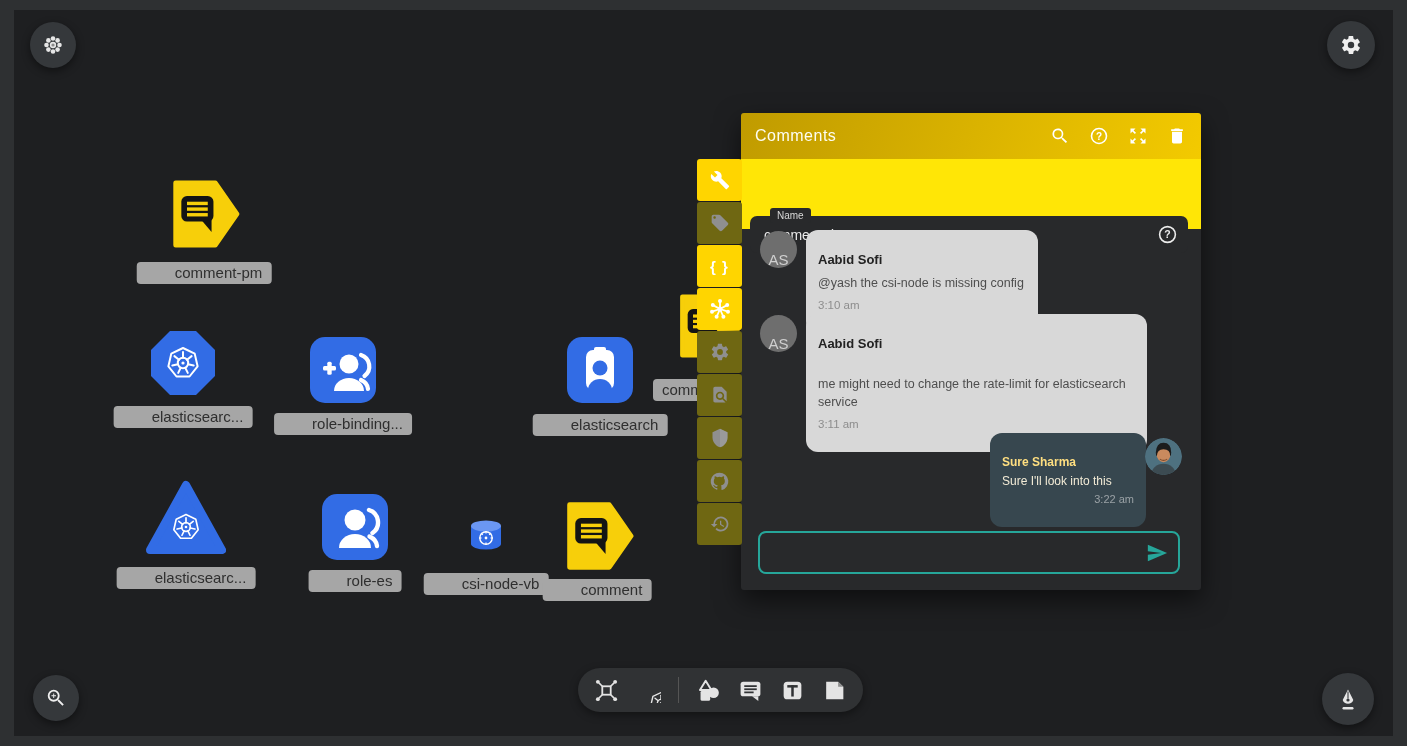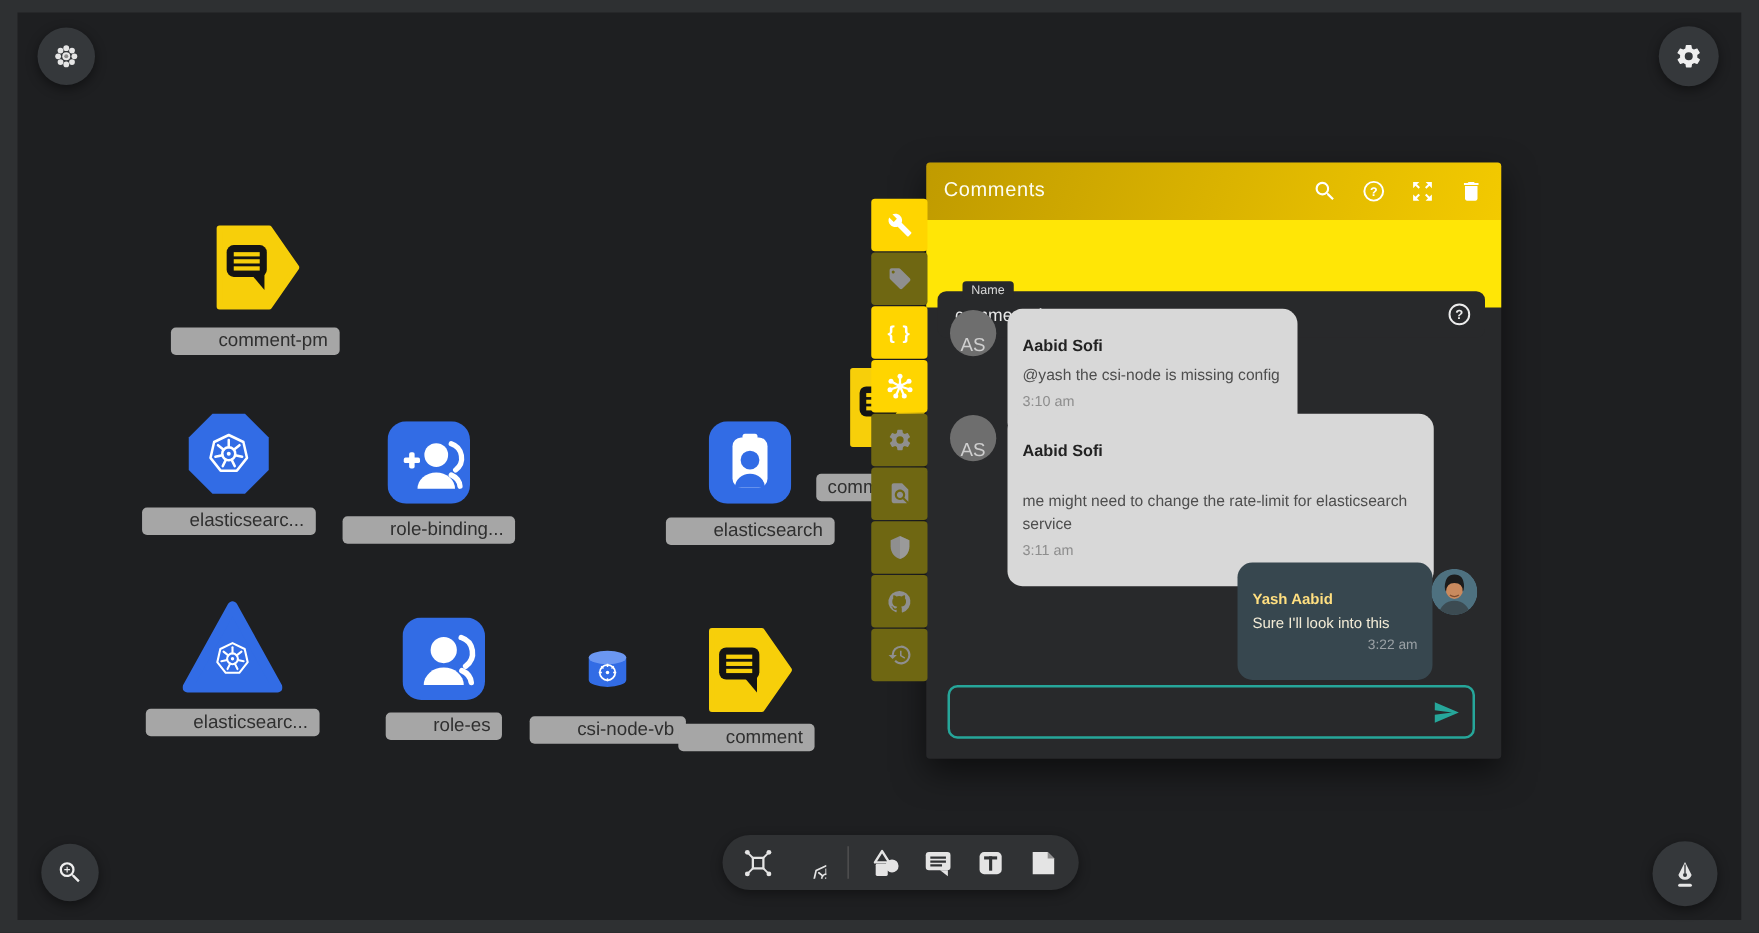--- a/index.html
+++ b/index.html
@@ -21,21 +21,21 @@
 
   
   #dock { position:absolute; left:697px; top:159px; width:45px; z-index:25; }
   .dock-btn { width:45px; height:42px; margin-bottom:1px; display:flex; align-items:center; justify-content:center; cursor:pointer; border-radius:3px; }
   .dock-bright { background:#ffd500; color:#ffffff; }
   .dock-dim { background:#6f6712; color:#8f8f8f; }
   .dock-btn svg { display:block; }
   .braces { font-size:15px; font-weight:bold; letter-spacing:1px; color:#fff; }
 
   
-  #panel { position:absolute; left:741px; top:130px; width:460px; height:477px; background:#28292b; z-index:10; border-radius:3px; box-shadow:0 10px 26px rgba(0,0,0,.55); }
+  #panel { position:absolute; left:741px; top:113px; width:460px; height:477px; background:#28292b; z-index:10; border-radius:3px; box-shadow:0 10px 26px rgba(0,0,0,.55); }
   #panel-header { position:absolute; left:0; top:0; width:100%; height:46px; background:linear-gradient(110deg,#c09b00,#f3ca00); border-radius:3px 3px 0 0; display:flex; align-items:center; padding:0 14px; }
   #panel-title { color:#fdfdf2; font-size:16px; letter-spacing:.5px; flex:1; }
   .hdr-icon { width:20px; height:20px; margin-left:19px; cursor:pointer; color:#ffffff; }
   #name-section { position:absolute; left:0; top:46px; width:100%; height:70px; background:#ffe606; }
   #name-input-wrap { position:absolute; left:9px; top:21px; width:438px; height:37px; background:#28292b; border-radius:7px;margin-top:36px; }
   #name-tag { position:absolute; left:20px; top:-8px; background:#28292b; color:#d8d8d8; font-size:10px; padding:2px 7px; border-radius:3px; }
   #name-input { position:absolute; left:14px; top:0; width:380px; height:100%; background:transparent; border:none; outline:none; color:#e9e9e9; font-size:14px; font-family:"Liberation Sans",sans-serif; }
   #name-help { position:absolute; right:10px; top:8px; width:21px; height:21px; color:#ecealready; color:#ececec; cursor:pointer; }
 
   .avatar-initials { position:absolute; width:37px; height:37px; border-radius:50%; background:#6e6e6e; color:#cfcfcf; display:flex; align-items:flex-end; justify-content:center; font-size:15px; }
@@ -296,21 +296,21 @@
     <div class="avatar-initials" id="avatar-2">
         <span>AS</span>
       </div>
     <div class="bubble" id="bubble-2">
       <div class="author">Aabid Sofi</div>
       <div class="text">me might need to change the rate-limit for elasticsearch service</div>
       <div class="time">3:11 am</div>
     </div>
 
     <div class="bubble" id="bubble-3">
-      <div class="author">Yash Aabid</div>
+      <div class="author">Sure Sharma</div>
       <div class="text">Sure I'll look into this</div>
       <div class="time">3:22 am</div>
     </div>
     <div id="avatar-3">
       <svg viewBox="0 0 36 36" width="37" height="37">
         <clipPath id="avclip">
             <circle cx="18" cy="18" r="18"></circle>
           </clipPath>
         <g clip-path="url(#avclip)">
           <rect width="36" height="36" fill="#4e7180"></rect>

